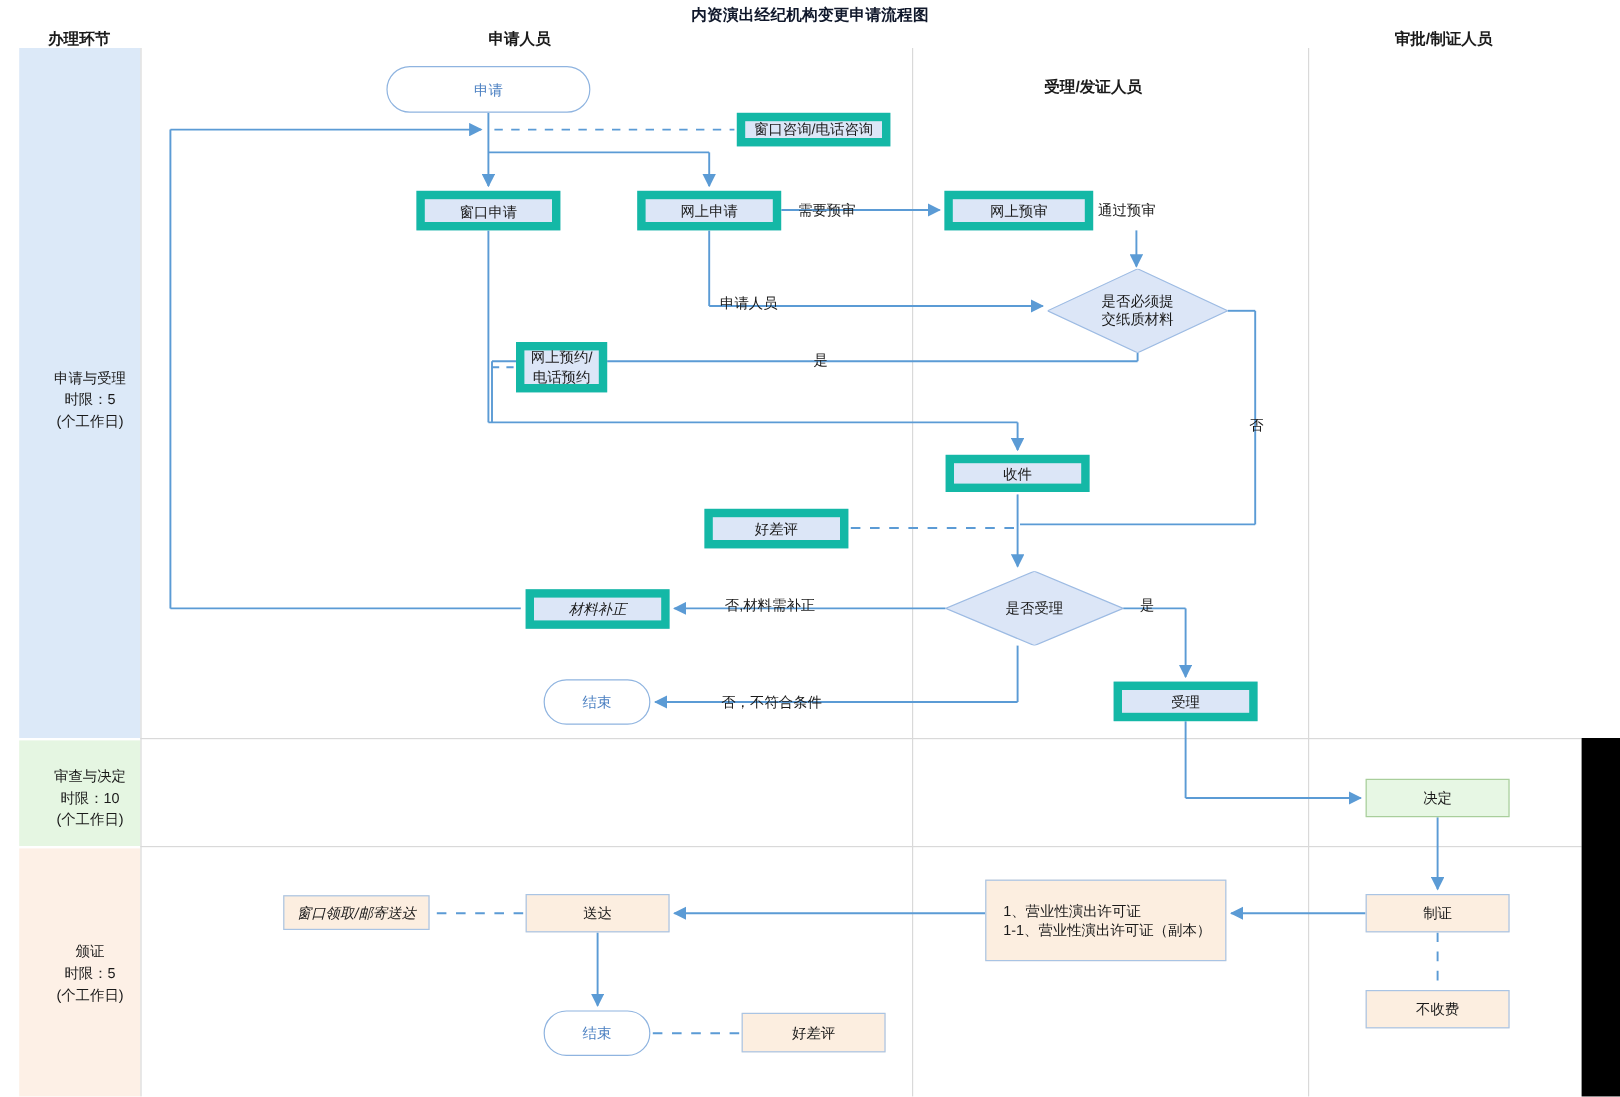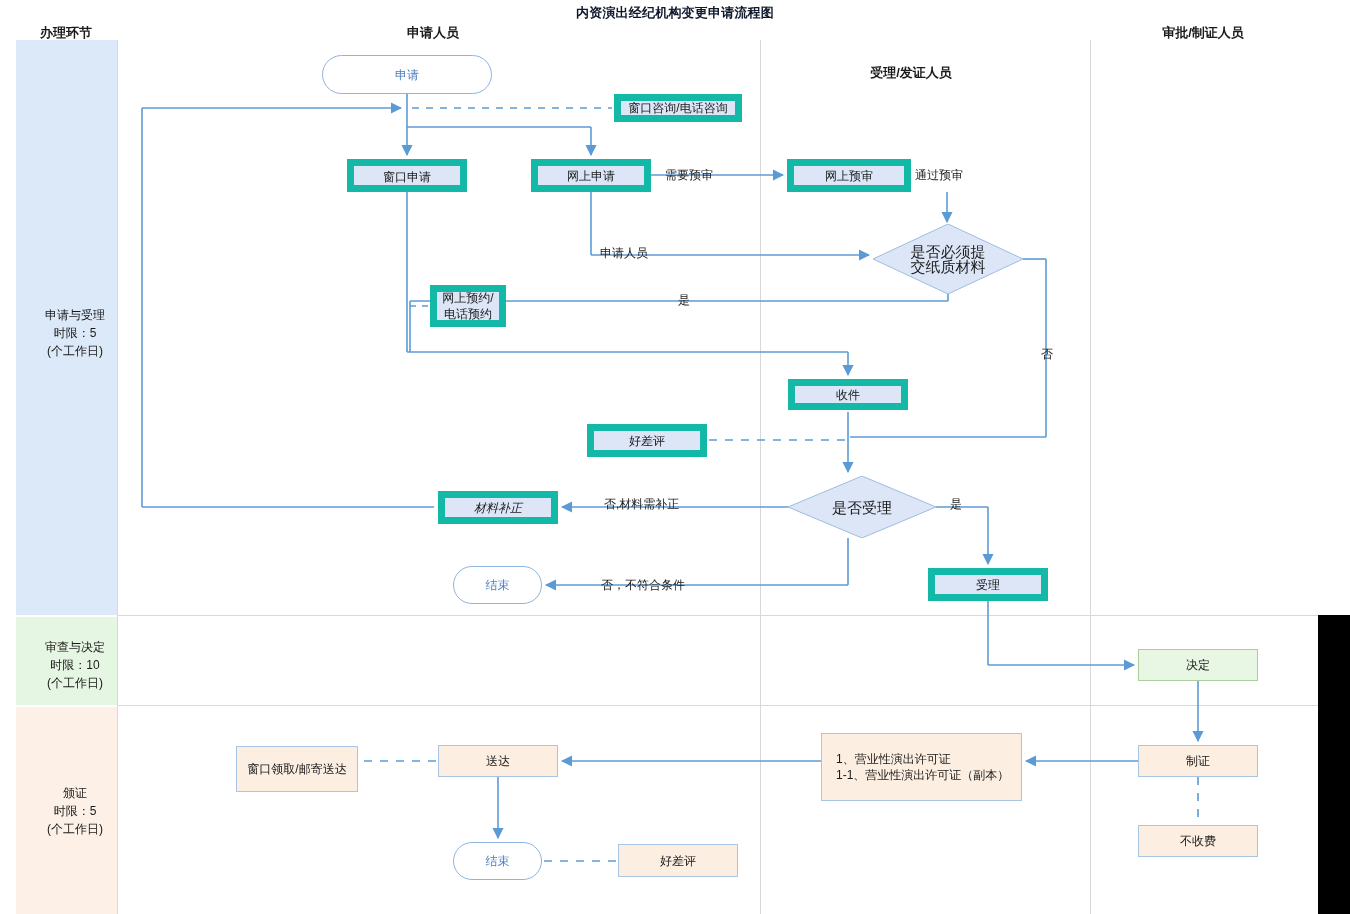--- a/index.html
+++ b/index.html
@@ -97,21 +97,21 @@
     border: none;
   }
   .diamond-shape {
     position: absolute;
     left: 0; top: 0;
     width: 100%; height: 100%;
   }
   .diamond-text {
     position: relative;
     z-index: 2;
-    font-size: 15px;
+    font-size: 12px;
     line-height: 15px;
     color: #1a1a1a;
     white-space: pre-line;
     text-align: right;
   }
   .node-left {
     justify-content: flex-start;
     padding-left: 14px;
     text-align: left;
   }
@@ -258,21 +258,21 @@
         </svg><span class="diamond-text">是否受理</span></div>
       <div class="node n-blue" style="left: 438px; top: 491px; width: 120px; height: 33px; font-style: italic;"><span style="white-space: pre-line;">材料补正</span></div>
       <div class="node n-terminal" style="left: 453px; top: 566px; width: 89px; height: 38px;"><span style="white-space: pre-line;">结束</span></div>
       <div class="node n-blue" style="left: 928px; top: 568px; width: 120px; height: 33px;"><span style="white-space: pre-line;">受理</span></div>
       <div class="node n-green" style="left: 1138px; top: 649px; width: 120px; height: 32px;"><span style="white-space: pre-line;">决定</span></div>
       <div class="node n-peach" style="left: 1138px; top: 745px; width: 120px; height: 32px;"><span style="white-space: pre-line;">制证</span></div>
       <div class="node n-peach" style="left: 1138px; top: 825px; width: 120px; height: 32px;"><span style="white-space: pre-line;">不收费</span></div>
       <div class="node n-peach node-left" style="left: 821px; top: 733px; width: 201px; height: 68px;"><span style="white-space: pre-line;">1、营业性演出许可证
 1-1、营业性演出许可证（副本）</span></div>
       <div class="node n-peach" style="left: 438px; top: 745px; width: 120px; height: 32px;"><span style="white-space: pre-line;">送达</span></div>
-      <div class="node n-peach" style="left: 236px; top: 746px; width: 122px; height: 46px;"><span style="white-space: pre-line;">窗口领取/邮寄送达</span></div>
+      <div class="node n-peach" style="left: 236px; top: 746px; width: 122px; height: 29px; font-style: italic;"><span style="white-space: pre-line;">窗口领取/邮寄送达</span></div>
       <div class="node n-terminal" style="left: 453px; top: 842px; width: 89px; height: 38px;"><span style="white-space: pre-line;">结束</span></div>
       <div class="node n-peach" style="left: 618px; top: 844px; width: 120px; height: 33px;"><span style="white-space: pre-line;">好差评</span></div>
     </div>
 
   <div id="edge-labels-layer">
       <div class="edge-label" style="left: 665px; top: 168px; text-align: center;">需要预审</div>
       <div class="edge-label" style="left: 915px; top: 168px;">通过预审</div>
       <div class="edge-label" style="left: 600px; top: 246px;">申请人员</div>
       <div class="edge-label" style="left: 678px; top: 293px;">是</div>
       <div class="edge-label vert" style="left: 1040px; top: 339px;">否</div>

